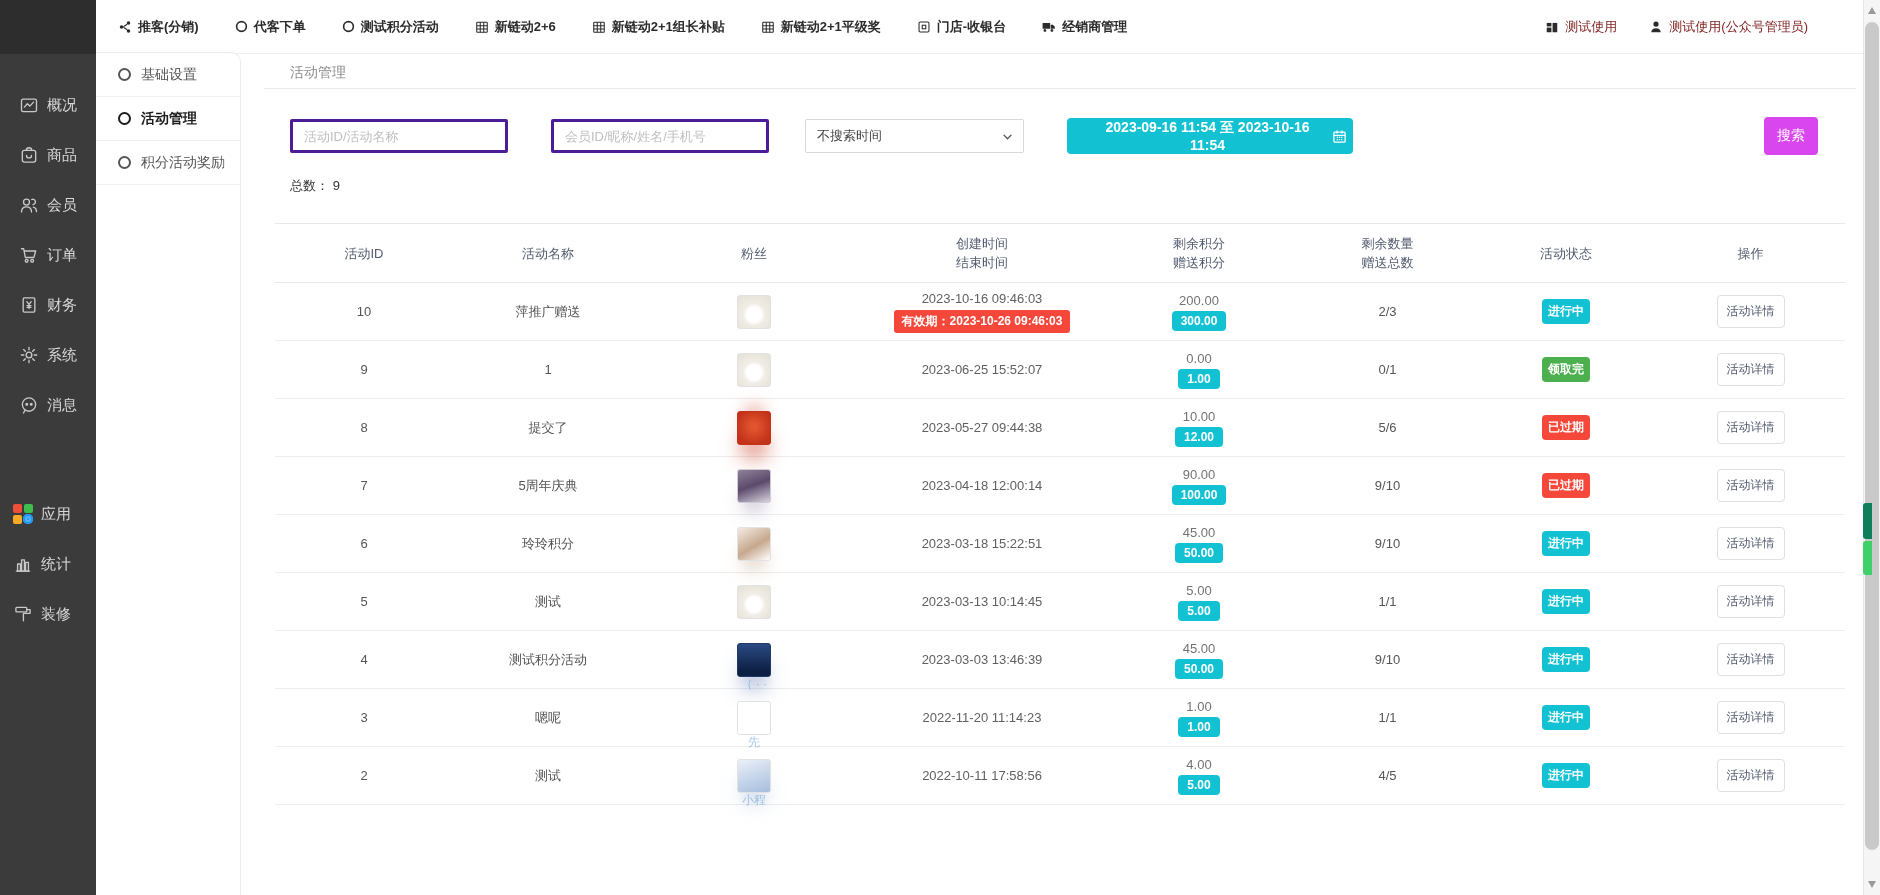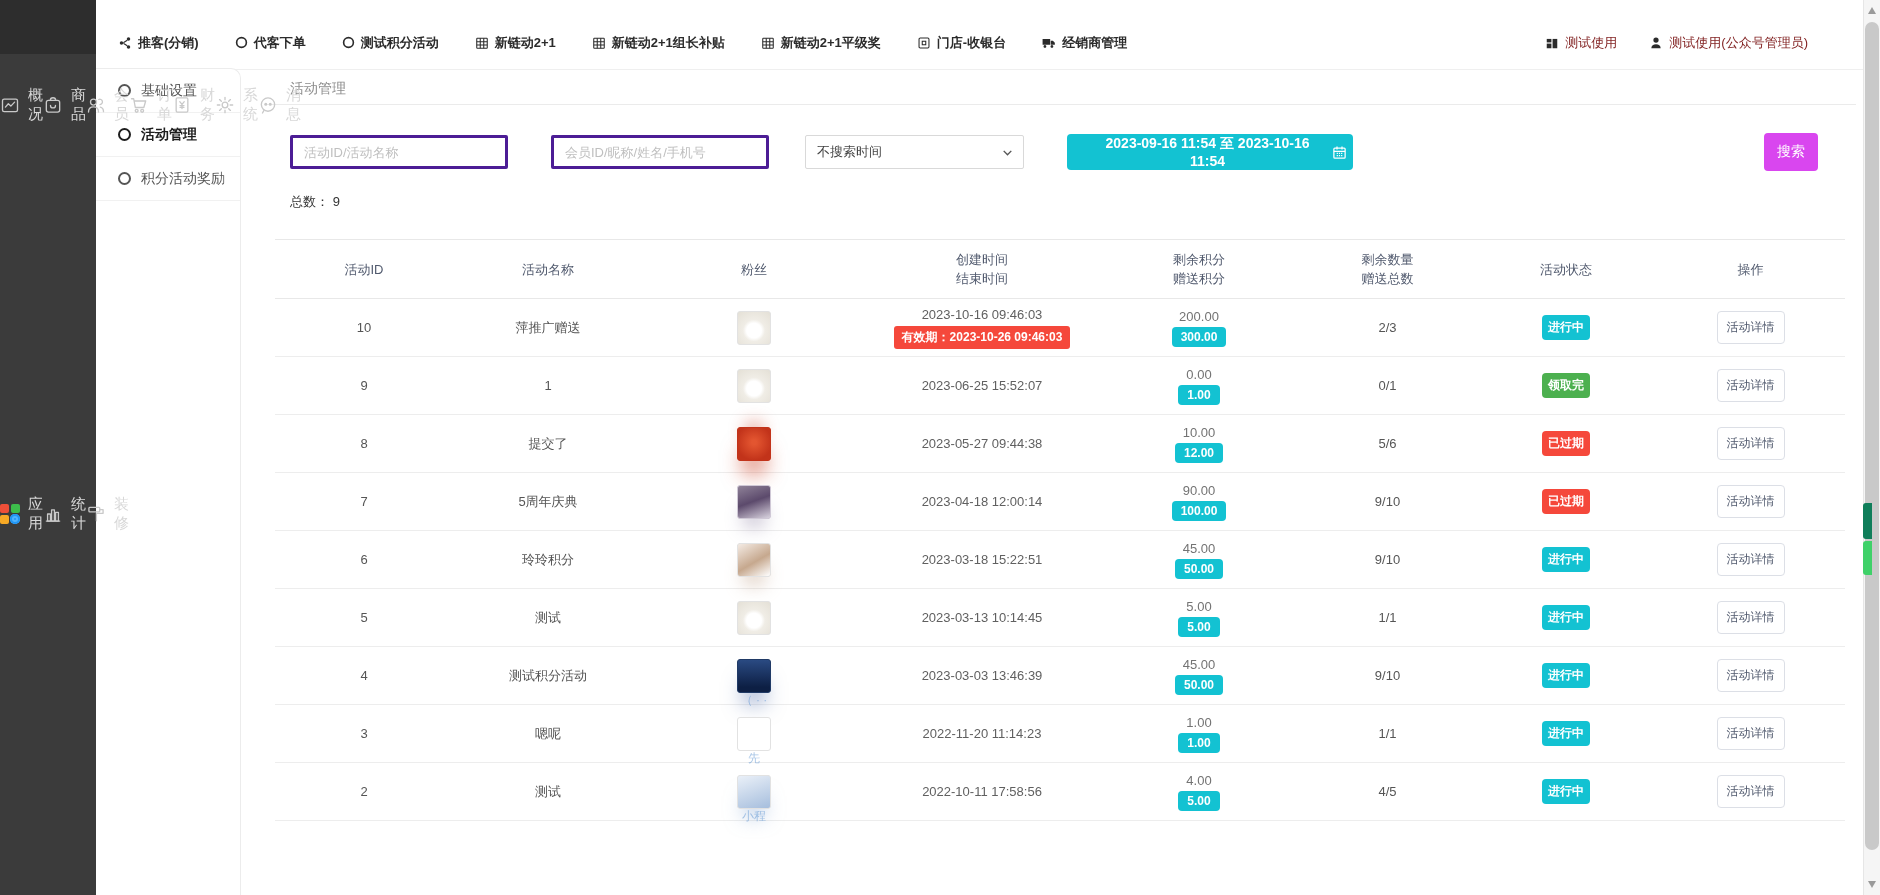--- a/index.html
+++ b/index.html
@@ -4,39 +4,39 @@
 <style>
   html,body{margin:0;padding:0;background:#e9e9e9;}
   .app{position:relative;width:1880px;height:895px;background:#fff;overflow:hidden;
        font-family:"Liberation Sans","DejaVu Sans",sans-serif;-webkit-font-smoothing:antialiased;}
   .icon{display:inline-flex;align-items:center;justify-content:center;line-height:0;}
   .icon svg{display:block;}
 
   
   .left-sidebar{position:absolute;left:0;top:0;width:96px;height:100%;background:#3b3b3b;z-index:4;}
   .logo-area{height:54px;background:#2d2d2d;}
-  .side-nav{display:flex;flex-direction:row;}
+  .side-nav{display:flex;flex-direction:column;}
   .side-nav.top{margin-top:26px;}
   .side-nav.bottom{position:absolute;top:489px;left:0;right:12px;}
   .side-item{height:50px;display:flex;align-items:center;justify-content:center;gap:8px;
              color:#d8d8d8;font-size:15px;cursor:pointer;}
   .side-item .icon{color:#c9c9c9;}
   
   .apps-color{position:relative;width:20px;height:20px;}
   .apps-color i{position:absolute;width:9px;height:9px;border-radius:2px;}
   .apps-color .q1{left:0;top:0;background:#ee4f38;}
   .apps-color .q2{right:0;top:0;background:#3dbd4b;}
   .apps-color .q3{left:0;bottom:0;background:#f7a925;}
   .apps-color .q4{right:0;bottom:0;background:#2196f3;border-radius:50%;width:10px;height:10px;
                   box-shadow:inset 0 0 0 2px #2196f3, inset 0 0 0 4px #4fb3ff;}
 
   
   .main-col{position:absolute;left:96px;top:0;right:0;height:100%;}
   .topbar{height:54px;background:#fff;border-bottom:1px solid #efefef;display:flex;align-items:center;
-          padding:0 72px 0 22px;box-sizing:border-box;margin-top:16px;}
+          padding:0 72px 0 22px;box-sizing:border-box;}
   .topnav{display:flex;gap:36px;}
   .nav-item{display:flex;align-items:center;gap:6px;font-size:13px;font-weight:700;color:#2b2b2b;cursor:pointer;white-space:nowrap;}
   .nav-item .icon{color:#2b2b2b;}
   .topnav-right{margin-left:auto;display:flex;gap:32px;}
   .topnav-right .nav-item{font-weight:400;color:#7f1d1d;}
 
   .body-row{position:relative;height:840px;background:#fff;}
 
   
   .submenu{position:absolute;left:0;top:-2px;width:144px;height:842px;background:#fff;
@@ -255,21 +255,21 @@
             </span>
             <span>测试积分活动</span>
           </a>
           <a class="nav-item">
             <span class="icon">
               <svg width="14" height="14" viewBox="0 0 24 24" fill="none" stroke="currentColor" stroke-width="1.8">
                 <rect x="3" y="4" width="18" height="17" rx="1"></rect>
                 <path d="M9 4v17M15 4v17M3 9.7h18M3 15.3h18"></path>
               </svg>
             </span>
-            <span>新链动2+1</span>
+            <span>新链动2+6</span>
           </a>
           <a class="nav-item">
             <span class="icon">
               <svg width="14" height="14" viewBox="0 0 24 24" fill="none" stroke="currentColor" stroke-width="1.8">
                 <rect x="3" y="4" width="18" height="17" rx="1"></rect>
                 <path d="M9 4v17M15 4v17M3 9.7h18M3 15.3h18"></path>
               </svg>
             </span>
             <span>新链动2+1组长补贴</span>
           </a>

